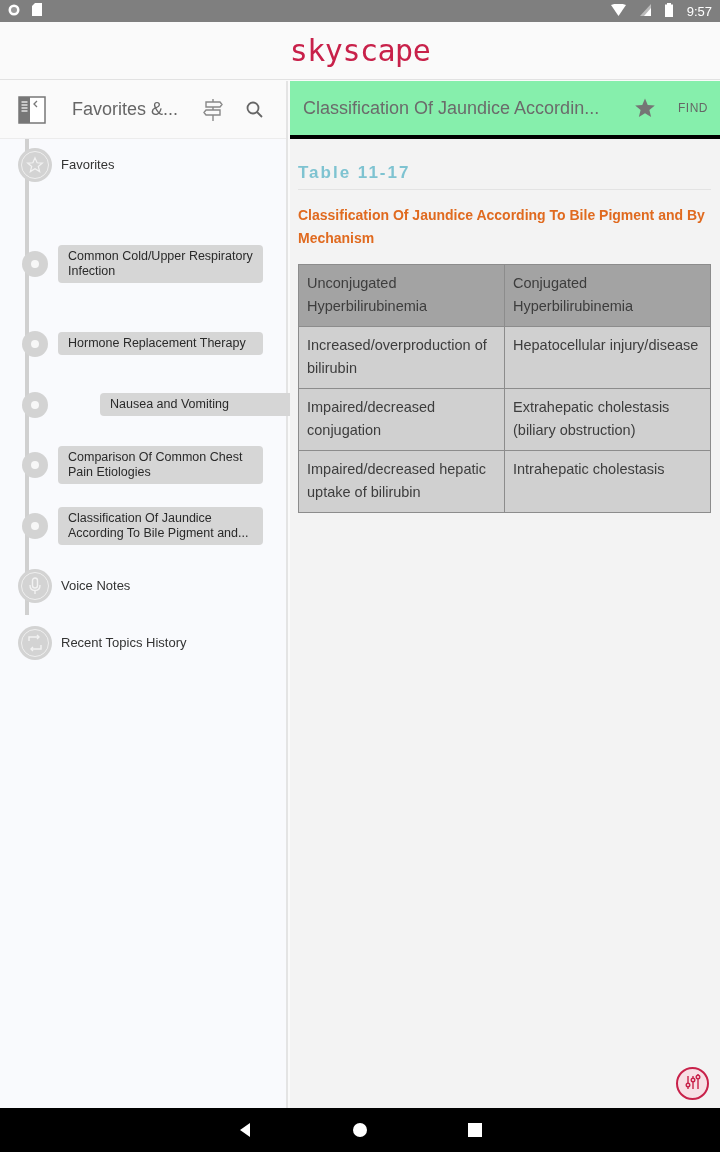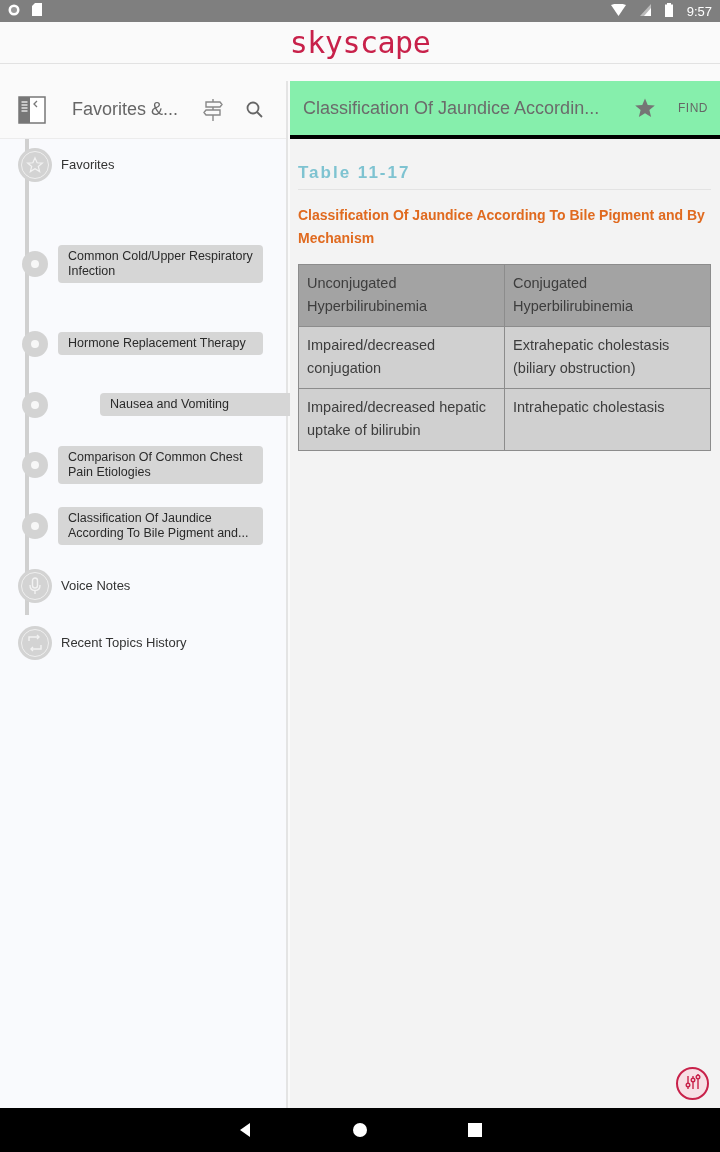--- a/index.html
+++ b/index.html
@@ -1,20 +1,20 @@
 <!DOCTYPE html>
 <html><head>
   <meta charset="utf-8">
   <style>
     * { box-sizing: border-box; margin: 0; padding: 0; }
     html, body { width: 720px; height: 1152px; overflow: hidden; background: #fafafa; font-family: "Liberation Sans", "DejaVu Sans", sans-serif; }
     .status-bar { position: absolute; left: 0; top: 0; width: 720px; height: 22px; background: #7f7f7f; color: #fff; display: flex; align-items: center; padding: 0 8px; }
     .status-left { display: flex; gap: 12px; align-items: center; }
     .status-right { margin-left: auto; display: flex; align-items: center; gap: 14px; font-size: 13px; }
-    .app-header { position: absolute; left: 0; top: 22px; width: 720px; height: 42px; background: #fafafa; display: flex; align-items: center; justify-content: center; border-bottom: 1px solid #e2e2e2; }
+    .app-header { position: absolute; left: 0; top: 22px; width: 720px; height: 58px; background: #fafafa; display: flex; align-items: center; justify-content: center; border-bottom: 1px solid #e2e2e2; }
     .logo { color: #c8214a; font-family: "DejaVu Sans Mono", monospace; font-size: 30px; letter-spacing: -0.5px; }
     .left-pane { position: absolute; left: 0; top: 81px; width: 288px; height: 1027px; background: #f9fafd; border-right: 2px solid #e4e4e4; }
     .left-toolbar { height: 58px; display: flex; align-items: center; padding-left: 18px; background: #fafafa; border-bottom: 1px solid #ececec; }
     .left-title { margin-left: 26px; font-size: 18px; color: #666; width: 125px; white-space: nowrap; overflow: hidden; }
     .icon-btn { display: inline-flex; align-items: center; justify-content: center; }
     .timeline { position: relative; padding-top: 0; }
     .tl-line { position: absolute; left: 25px; top: 0; width: 4px; height: 476px; background: #d0d0d0; }
     .tl-row { position: absolute; left: 8px; width: 288px; display: flex; align-items: center; }
     .big-node { position: absolute; left: 10px; width: 34px; height: 34px; border-radius: 50%; background: #d3d3d3; display: flex; align-items: center; justify-content: center; }
     .big-node::after { content: ""; position: absolute; inset: 3px; border-radius: 50%; border: 1px solid #efefef; }
@@ -196,20 +196,24 @@
   <div class="content">
     <div class="table-label">Table 11-17</div>
     <div class="caption">Classification Of Jaundice According To Bile Pigment and By Mechanism</div>
     <table class="data">
       <tbody>
           <tr class="head">
         <td>Unconjugated Hyperbilirubinemia</td>
         <td>Conjugated Hyperbilirubinemia</td>
       </tr>
       <tr>
+        <td>Increased/overproduction of bilirubin</td>
+        <td>Hepatocellular injury/disease</td>
+      </tr>
+      <tr>
         <td>Impaired/decreased conjugation</td>
         <td>Extrahepatic cholestasis (biliary obstruction)</td>
       </tr>
       <tr>
         <td>Impaired/decreased hepatic uptake of bilirubin</td>
         <td>Intrahepatic cholestasis</td>
       </tr>
     </tbody>
       </table>
   </div>

